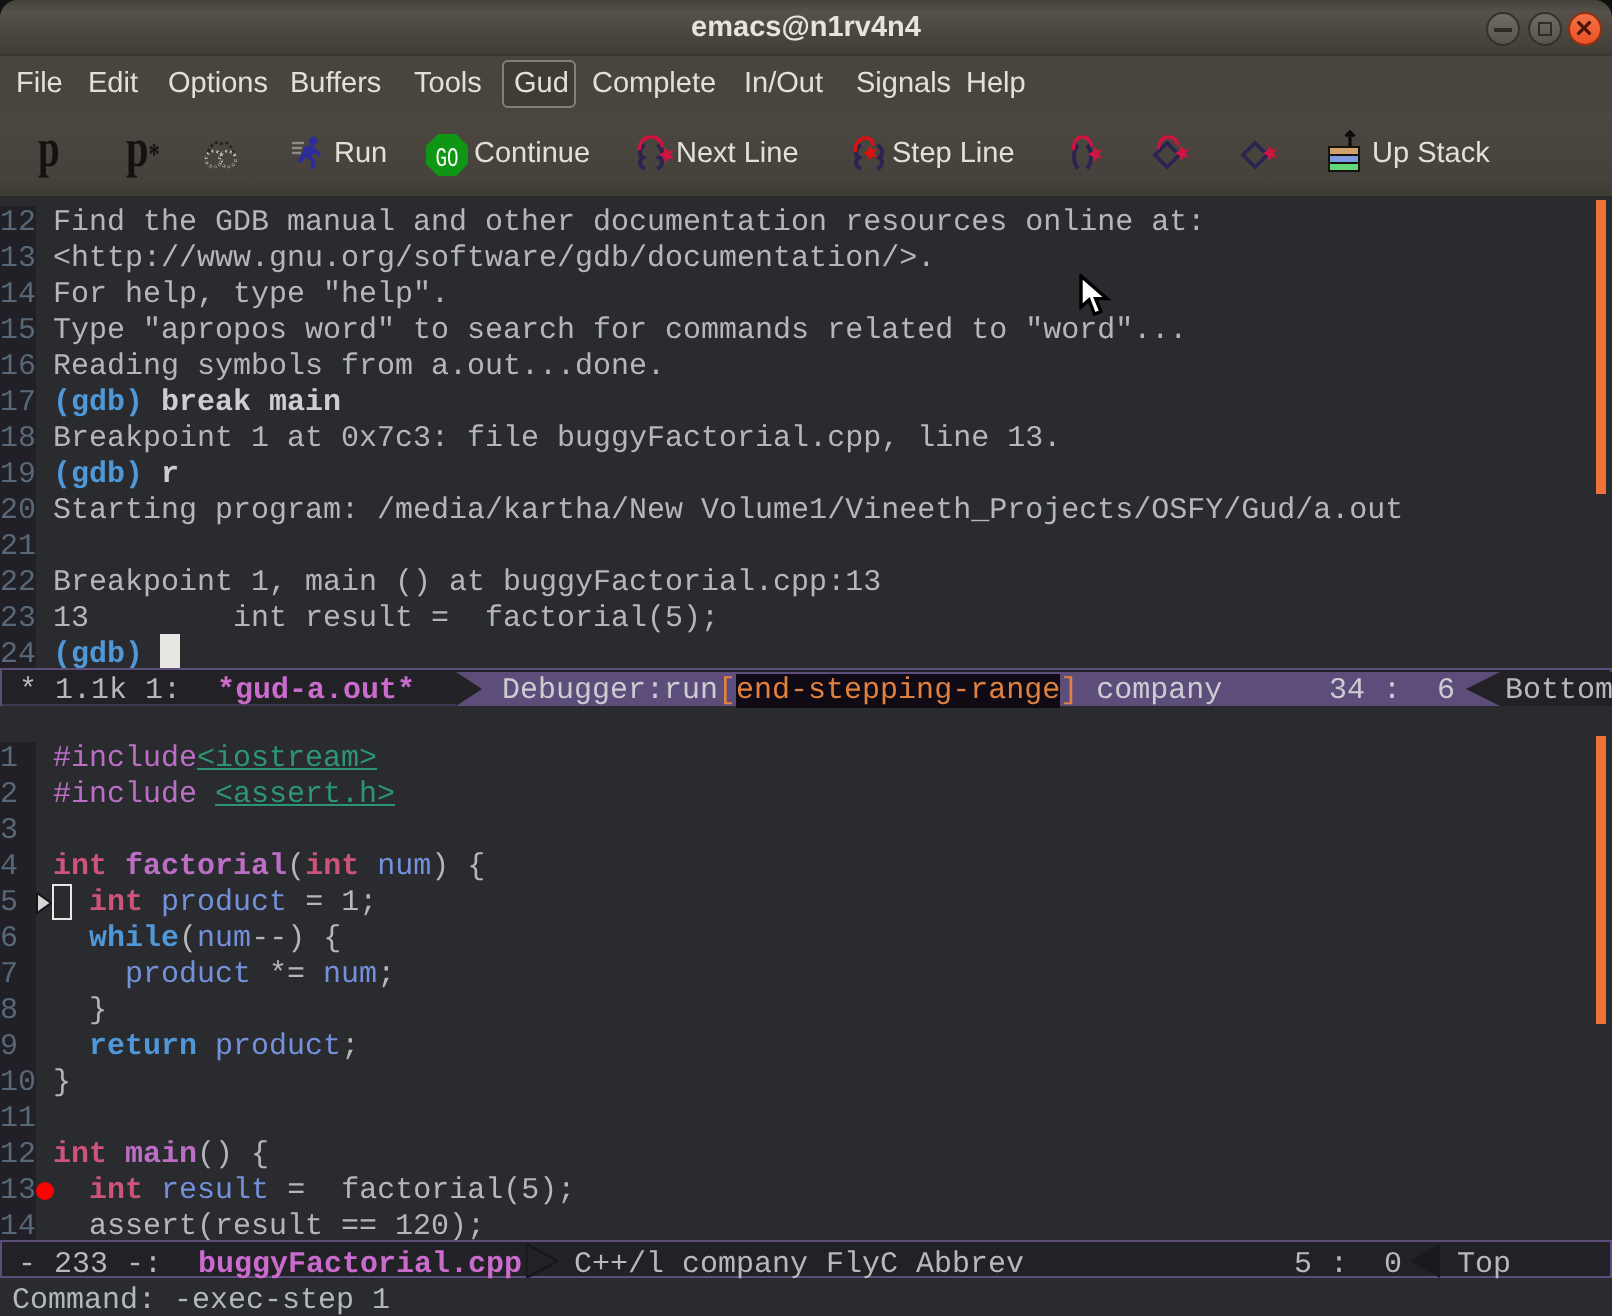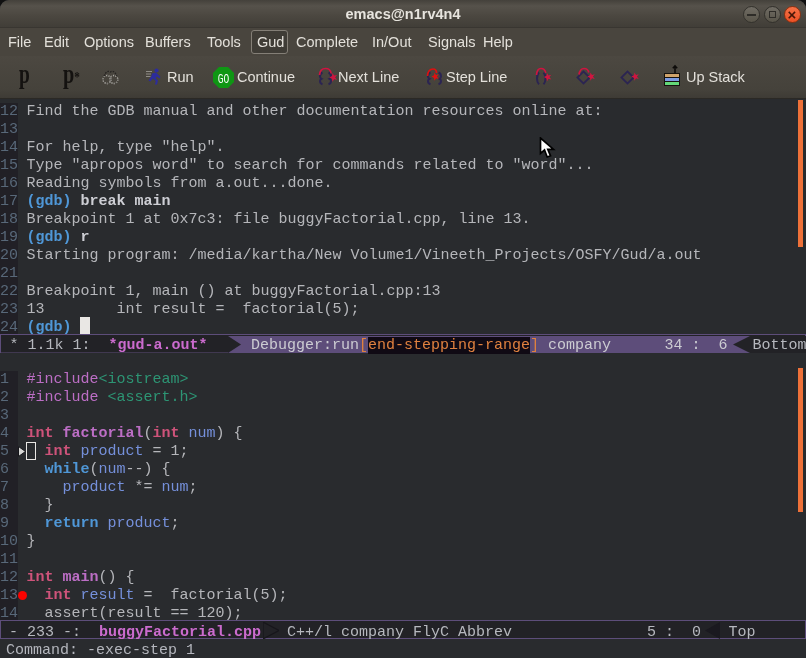--- a/index.html
+++ b/index.html
@@ -26,21 +26,21 @@
 .lnbg{position:absolute;left:0;top:0;width:18px;background:#212026;}
 .row{position:relative;height:18px;}
 .ln{position:absolute;left:0;width:17px;text-align:left;color:#586879;white-space:pre;}
 .tx{position:absolute;left:26.5px;color:#b5b6ba;white-space:pre;}
 .gdb{color:#4f97d7;font-weight:bold;}
 .inb{color:#cdced4;font-weight:bold;}
 .kw{color:#4f97d7;font-weight:bold;}
 .ty{color:#ce537a;font-weight:bold;}
 .fn{color:#bc6ec5;font-weight:bold;}
 .va{color:#7590db;}
-.st{color:#2d9574;}
+.st{color:#2d9574;text-decoration:underline;}
 .pp{color:#bc6ec5;}
 #cursor1{position:absolute;left:80px;top:317px;width:9.5px;height:18px;background:#e9e7e4;}
 #holcur{position:absolute;left:25.5px;top:442px;width:10px;height:18px;border:1.5px solid #e9e7e4;}
 #arrow5{position:absolute;left:18px;top:445.5px;}
 #bpdot{position:absolute;left:18px;top:590.5px;width:9px;height:9px;border-radius:50%;background:#fb0300;}
 
 #ml1{position:absolute;left:0;top:334px;width:806px;height:19px;background:#222226;border-top:1px solid #5d4d7a;border-bottom:1px solid #403850;}
 #ml1 .mono,#ml2 .mono{line-height:17px;}
 #ml1purple{position:absolute;left:228px;top:1px;height:17px;width:522px;background:#5d4d7a;}
 #ml2{position:absolute;left:0;top:620px;width:806px;height:19px;background:#222226;border:1px solid #5d4d7a;}
@@ -147,20 +147,21 @@
  </div>
 
  <div id="buf1" class="mono">
   <div class="lnbg" style="height:234px"></div>
   <div class="row">
         <span class="ln">12</span>
         <span class="tx">Find the GDB manual and other documentation resources online at:</span>
       </div>
   <div class="row">
         <span class="ln">13</span>
+        <span class="tx">&lt;http://www.gnu.org/software/gdb/documentation/&gt;.</span>
       </div>
   <div class="row">
         <span class="ln">14</span>
         <span class="tx">For help, type "help".</span>
       </div>
   <div class="row">
         <span class="ln">15</span>
         <span class="tx">Type "apropos word" to search for commands related to "word"...</span>
       </div>
   <div class="row">

